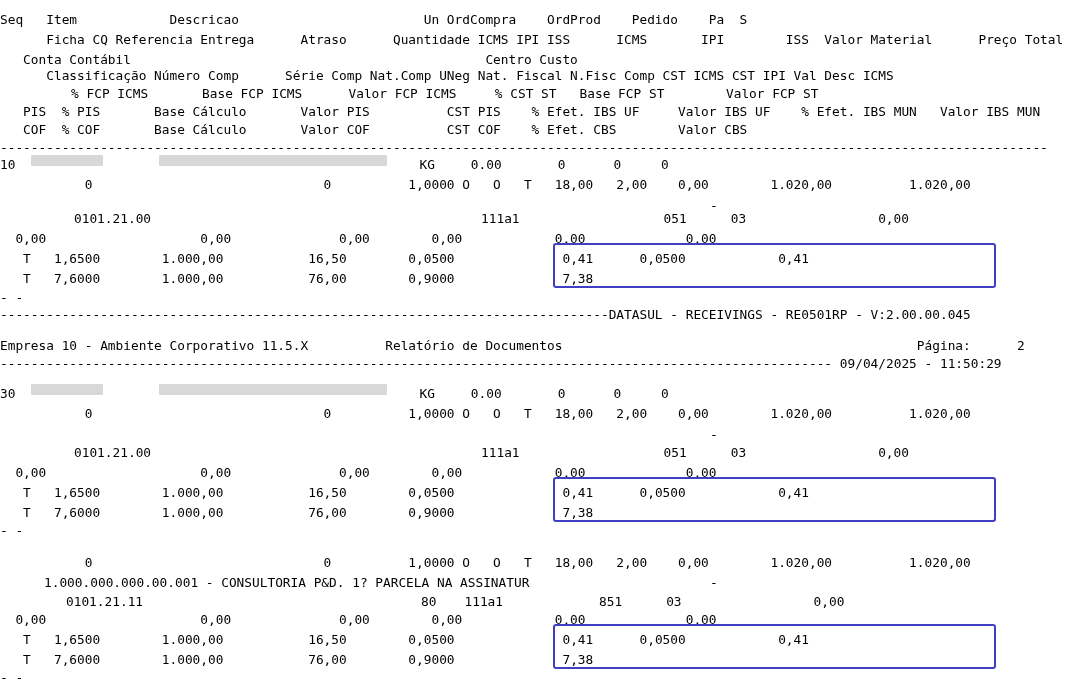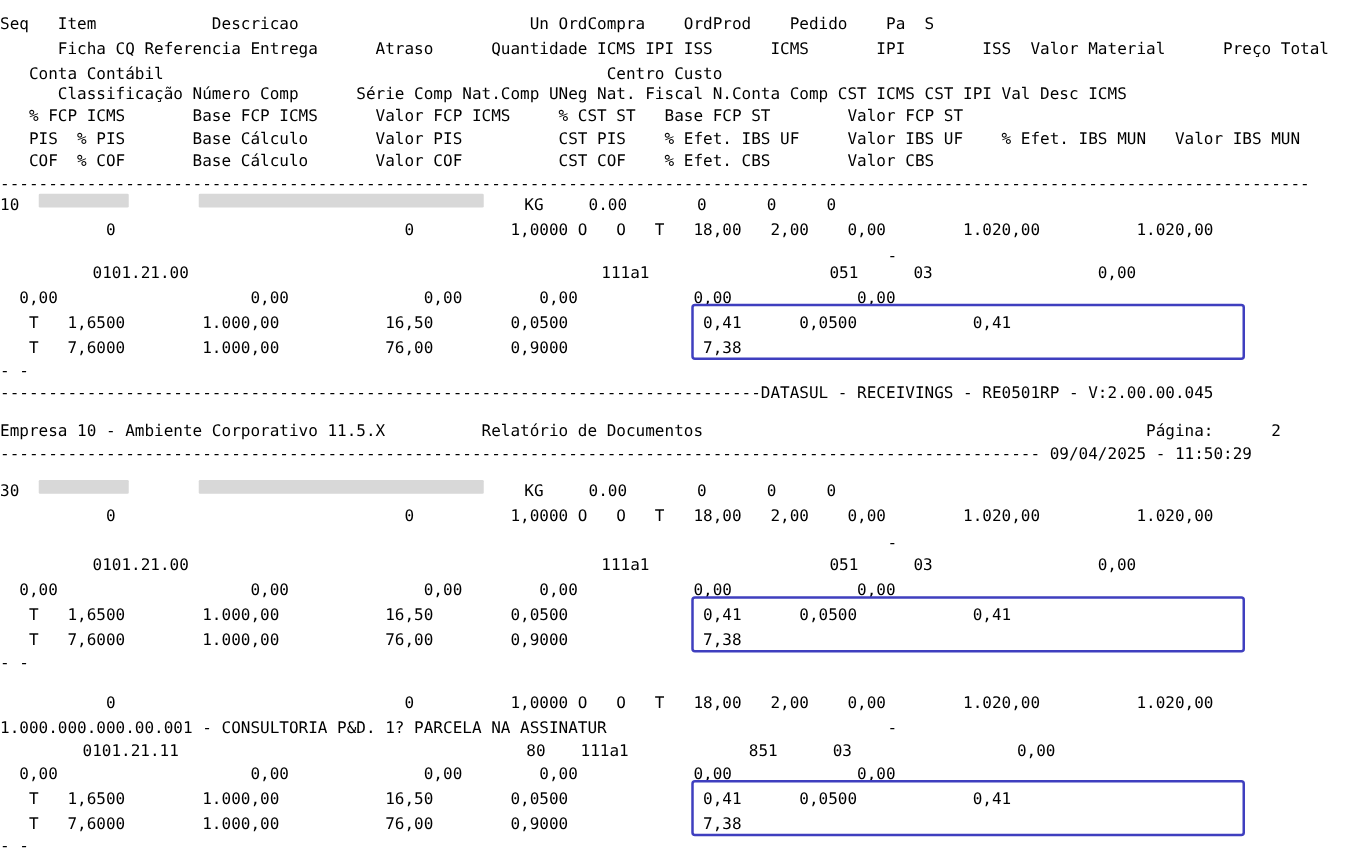--- a/index.html
+++ b/index.html
@@ -56,22 +56,22 @@
   }
 </style>
 </head>
 <body>
 
 <div id="report">
 
   <div class="line" style="top:10px;">Seq   Item            Descricao                        Un OrdCompra    OrdProd    Pedido    Pa  S</div>
   <div class="line" style="top:30px;">      Ficha CQ Referencia Entrega      Atraso      Quantidade ICMS IPI ISS      ICMS       IPI        ISS  Valor Material      Preço Total</div>
   <div class="line" style="top:50px;">   Conta Contábil                                              Centro Custo</div>
-  <div class="line" style="top:66px;">      Classificação Número Comp      Série Comp Nat.Comp UNeg Nat. Fiscal N.Conta Comp CST ICMS CST IPI Val Desc ICMS</div>
-  <div class="line" style="top:84px;">   % FCP ICMS       Base FCP ICMS      Valor FCP ICMS     % CST ST   Base FCP ST        Valor FCP ST</div>
+  <div class="line" style="top:66px;">      Classificação Número Comp      Série Comp Nat.Comp UNeg Nat. Fiscal N.Fisc Comp CST ICMS CST IPI Val Desc ICMS</div>
+  <div class="line" style="top:84px;padding-left:48px;">   % FCP ICMS       Base FCP ICMS      Valor FCP ICMS     % CST ST   Base FCP ST        Valor FCP ST</div>
   <div class="line" style="top:102px;">   PIS  % PIS       Base Cálculo       Valor PIS          CST PIS    % Efet. IBS UF     Valor IBS UF    % Efet. IBS MUN   Valor IBS MUN</div>
   <div class="line" style="top:120px;">   COF  % COF       Base Cálculo       Valor COF          CST COF    % Efet. CBS        Valor CBS</div>
   <div class="rule" style="top:138px;">----------------------------------------------------------------------------------------------------------------------------------------</div>
 
   <div class="line" style="top:155px;"><span>10</span><span class="redact" style="width:72px;height:11px;margin-left:16px;">&nbsp;</span><span class="redact" style="width:228px;height:11px;margin-left:56px;">&nbsp;</span><span style="margin-left:32px;">KG</span><span style="margin-left:36px;">0.00</span><span style="margin-left:56px;">0</span><span style="margin-left:48px;">0</span><span style="margin-left:40px;">0</span></div>
   <div class="line" style="top:175px;">           0                              0          1,0000 O   O   T   18,00   2,00    0,00        1.020,00          1.020,00</div>
   <div class="line" style="top:196px;left:710px;">-</div>
   <div class="line" style="top:209px;"><span style="margin-left:74px;">0101.21.00</span><span style="margin-left:330px;">111a1</span><span style="margin-left:144px;">051</span><span style="margin-left:44px;">03</span><span style="margin-left:132px;">0,00</span></div>
   <div class="line" style="top:229px;">  0,00                    0,00              0,00        0,00            0,00             0,00</div>
   <div class="line" style="top:249px;"><span>   T   1,6500        1.000,00           16,50        </span><span>0,0500              0,41      0,0500            0,41</span></div>
@@ -88,21 +88,21 @@
   <div class="line" style="top:404px;">           0                              0          1,0000 O   O   T   18,00   2,00    0,00        1.020,00          1.020,00</div>
   <div class="line" style="top:425px;left:710px;">-</div>
   <div class="line" style="top:443px;"><span style="margin-left:74px;">0101.21.00</span><span style="margin-left:330px;">111a1</span><span style="margin-left:144px;">051</span><span style="margin-left:44px;">03</span><span style="margin-left:132px;">0,00</span></div>
   <div class="line" style="top:463px;">  0,00                    0,00              0,00        0,00            0,00             0,00</div>
   <div class="line" style="top:483px;"><span>   T   1,6500        1.000,00           16,50        </span><span>0,0500              0,41      0,0500            0,41</span></div>
   <div class="line" style="top:503px;"><span>   T   7,6000        1.000,00           76,00        </span><span>0,9000              7,38</span></div>
   <div class="hl-box" style="left:553px;top:477px;width:443px;height:45px;"></div>
   <div class="line" style="top:521px;">- -</div>
 
   <div class="line" style="top:553px;">           0                              0          1,0000 O   O   T   18,00   2,00    0,00        1.020,00          1.020,00</div>
-  <div class="line" style="top:573px;">1.000.000.000.00.001 - CONSULTORIA P&amp;D. 1? PARCELA NA ASSINATUR</div>
+  <div class="line" style="top:573px;padding-left:44px;">1.000.000.000.00.001 - CONSULTORIA P&amp;D. 1? PARCELA NA ASSINATUR</div>
   <div class="line" style="top:573px;left:710px;">-</div>
   <div class="line" style="top:592px;"><span style="margin-left:66px;">0101.21.11</span><span style="margin-left:278px;">80</span><span style="margin-left:28px;">111a1</span><span style="margin-left:96px;">851</span><span style="margin-left:44px;">03</span><span style="margin-left:132px;">0,00</span></div>
   <div class="line" style="top:610px;">  0,00                    0,00              0,00        0,00            0,00             0,00</div>
   <div class="line" style="top:630px;"><span>   T   1,6500        1.000,00           16,50        </span><span>0,0500              0,41      0,0500            0,41</span></div>
   <div class="line" style="top:650px;"><span>   T   7,6000        1.000,00           76,00        </span><span>0,9000              7,38</span></div>
   <div class="hl-box" style="left:553px;top:624px;width:443px;height:45px;"></div>
   <div class="line" style="top:668px;">- -</div>
 
 </div>
 

